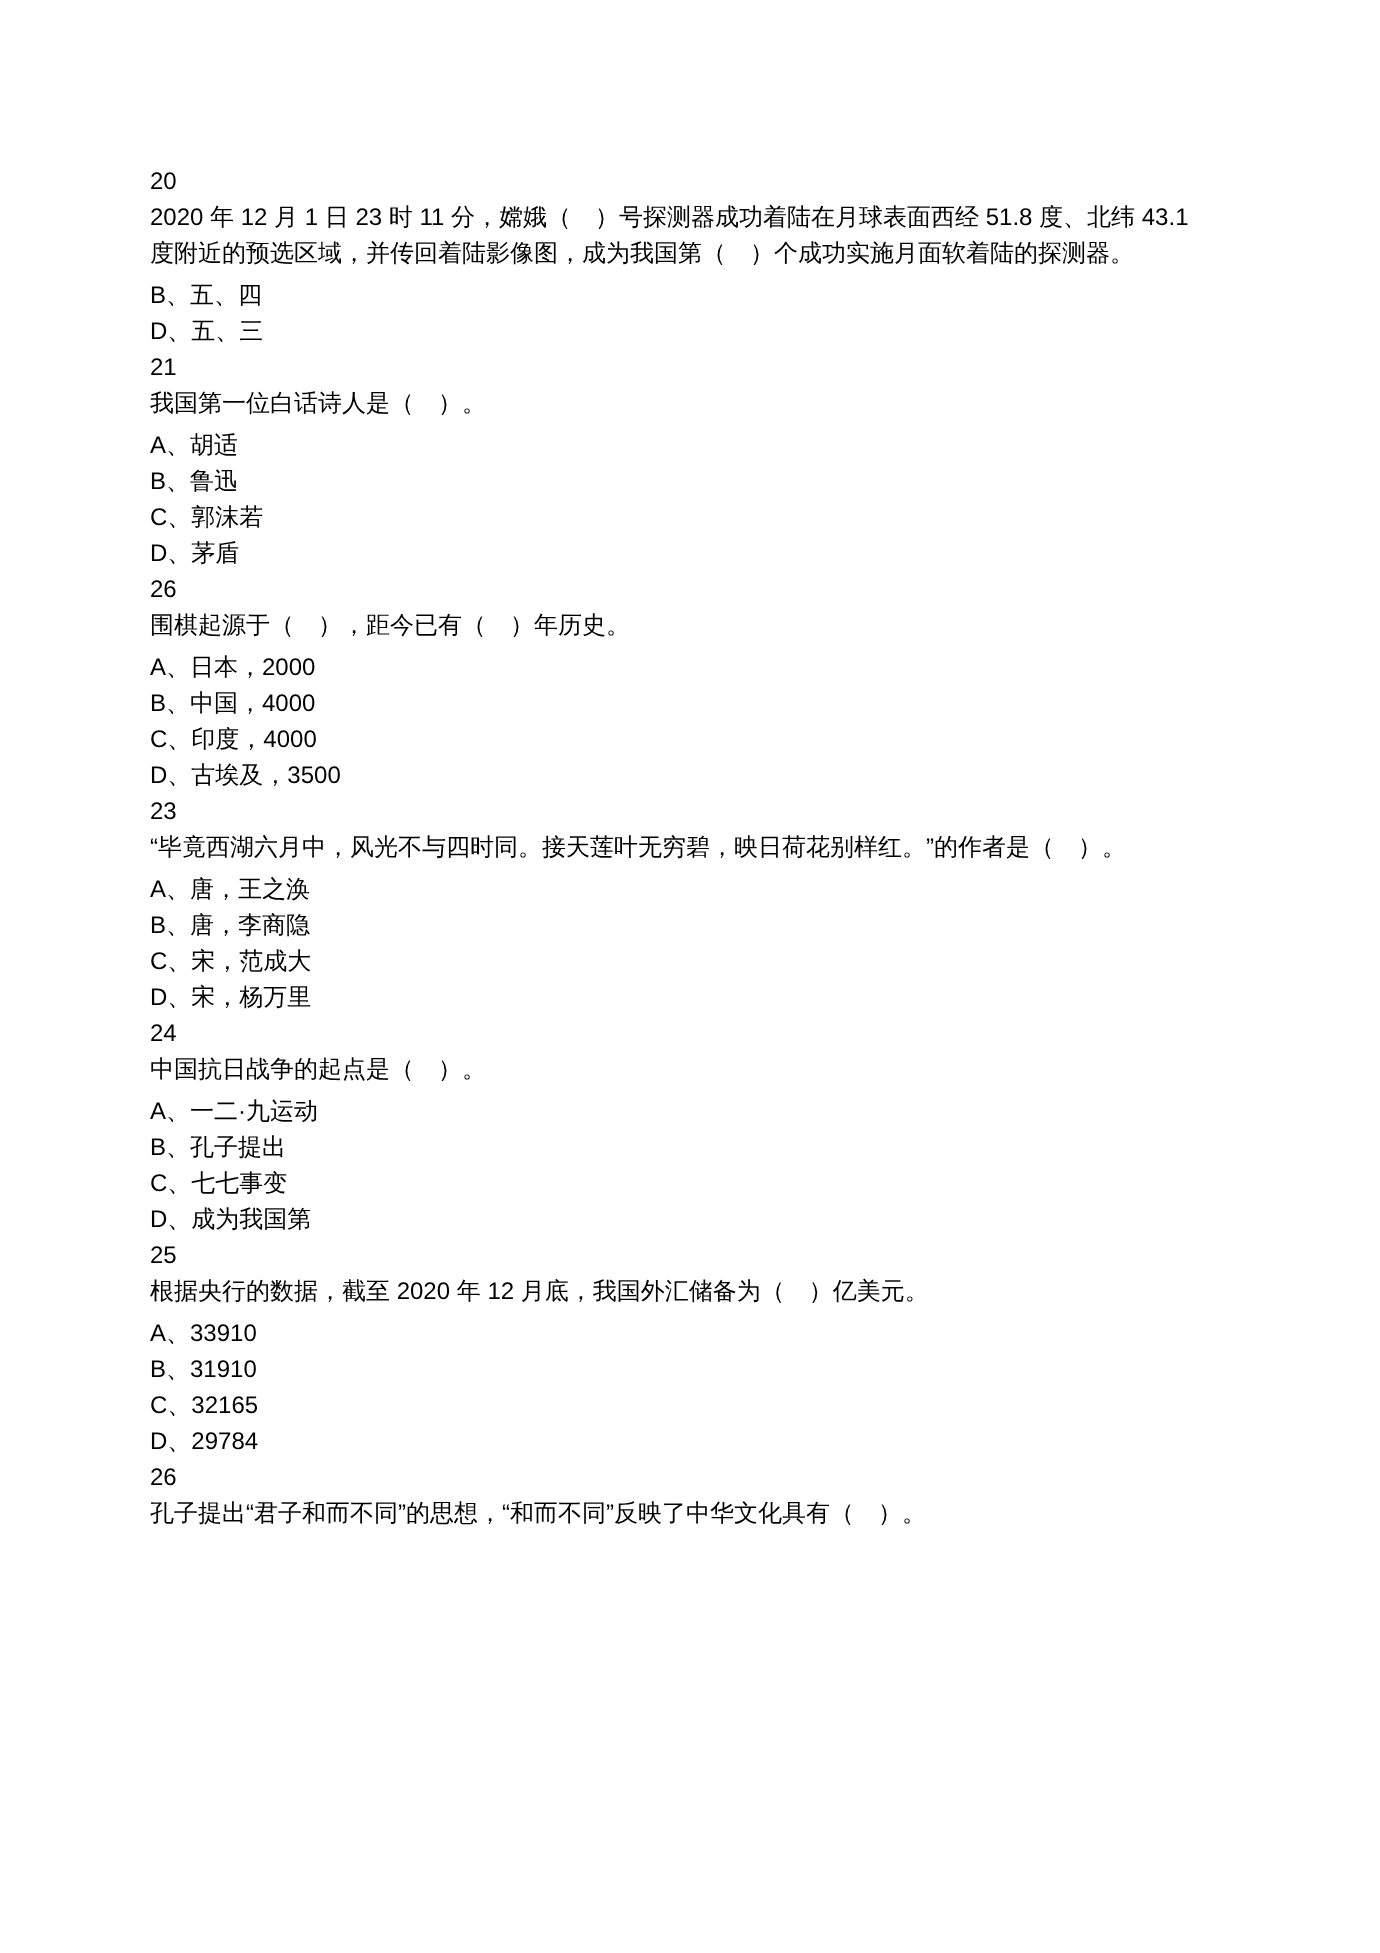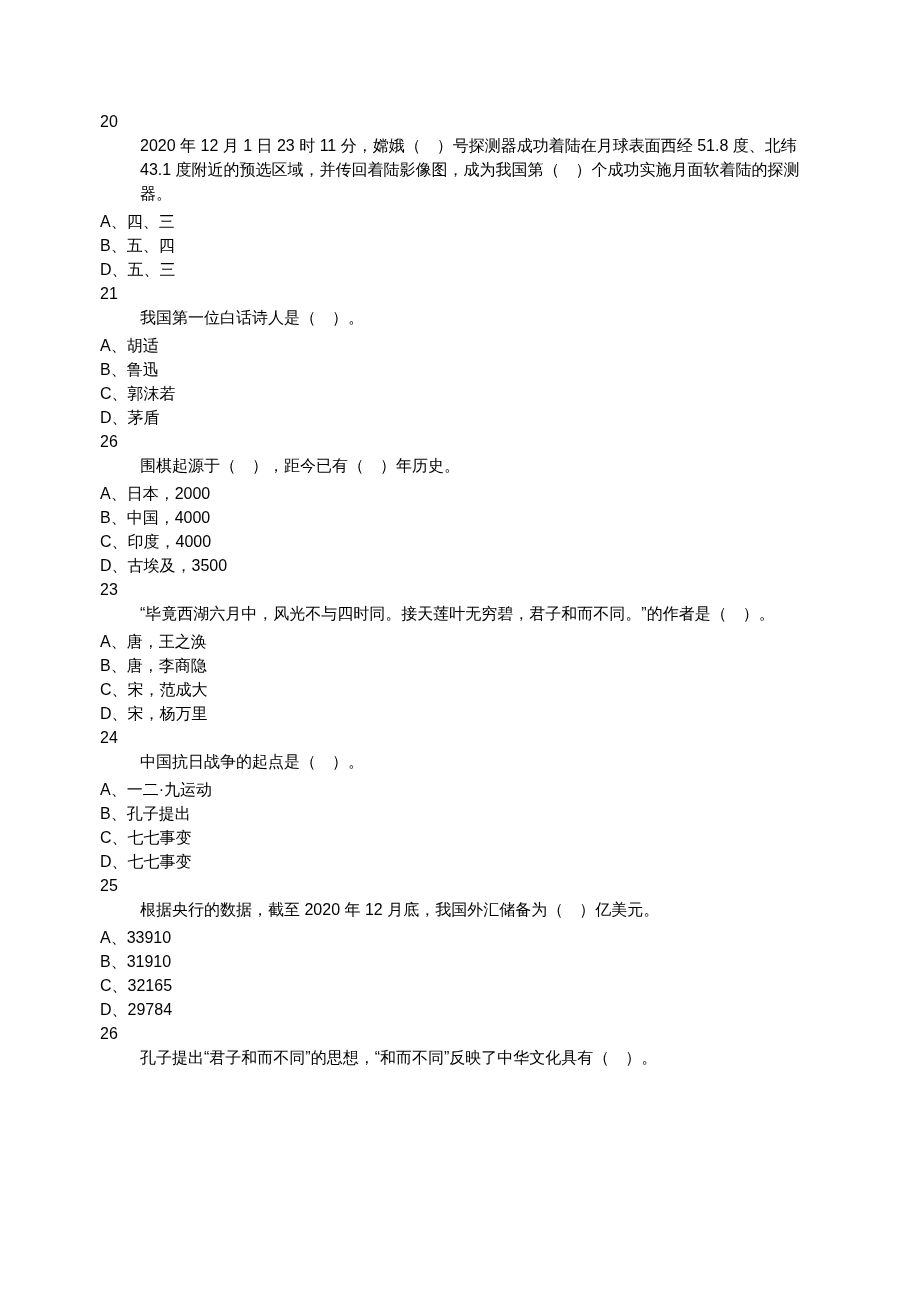--- a/index.html
+++ b/index.html
@@ -16,38 +16,36 @@
     min-height: 1302px;
     box-sizing: border-box;
     padding: 110px 48px 40px 100px;
   }
   .qnum {
     display: block;
   }
   .stem {
     display: block;
     margin-bottom: 4px;
-    margin-left: 40px;
   }
   .opt {
     display: block;
   }
   .block {
     margin-bottom: 0;
   }
 </style>
 </head>
 <body>
 
 <div class="page">
 
   <div class="block">
     <span class="qnum">20</span>
     <span class="stem">2020 年 12 月 1 日 23 时 11 分，嫦娥（　）号探测器成功着陆在月球表面西经 51.8 度、北纬 43.1 度附近的预选区域，并传回着陆影像图，成为我国第（　）个成功实施月面软着陆的探测器。</span>
-    <span class="opt">A、四、三</span>
     <span class="opt">B、五、四</span>
     <span class="opt">D、五、三</span>
   </div>
 
   <div class="block">
     <span class="qnum">21</span>
     <span class="stem">我国第一位白话诗人是（　）。</span>
     <span class="opt">A、胡适</span>
     <span class="opt">B、鲁迅</span>
     <span class="opt">C、郭沫若</span>
@@ -58,34 +56,34 @@
     <span class="qnum">26</span>
     <span class="stem">围棋起源于（　），距今已有（　）年历史。</span>
     <span class="opt">A、日本，2000</span>
     <span class="opt">B、中国，4000</span>
     <span class="opt">C、印度，4000</span>
     <span class="opt">D、古埃及，3500</span>
   </div>
 
   <div class="block">
     <span class="qnum">23</span>
-    <span class="stem">“毕竟西湖六月中，风光不与四时同。接天莲叶无穷碧，君子和而不同。”的作者是（　）。</span>
+    <span class="stem">“毕竟西湖六月中，风光不与四时同。接天莲叶无穷碧，映日荷花别样红。”的作者是（　）。</span>
     <span class="opt">A、唐，王之涣</span>
     <span class="opt">B、唐，李商隐</span>
     <span class="opt">C、宋，范成大</span>
     <span class="opt">D、宋，杨万里</span>
   </div>
 
   <div class="block">
     <span class="qnum">24</span>
     <span class="stem">中国抗日战争的起点是（　）。</span>
     <span class="opt">A、一二·九运动</span>
     <span class="opt">B、孔子提出</span>
     <span class="opt">C、七七事变</span>
-    <span class="opt">D、七七事变</span>
+    <span class="opt">D、成为我国第</span>
   </div>
 
   <div class="block">
     <span class="qnum">25</span>
     <span class="stem">根据央行的数据，截至 2020 年 12 月底，我国外汇储备为（　）亿美元。</span>
     <span class="opt">A、33910</span>
     <span class="opt">B、31910</span>
     <span class="opt">C、32165</span>
     <span class="opt">D、29784</span>
   </div>

